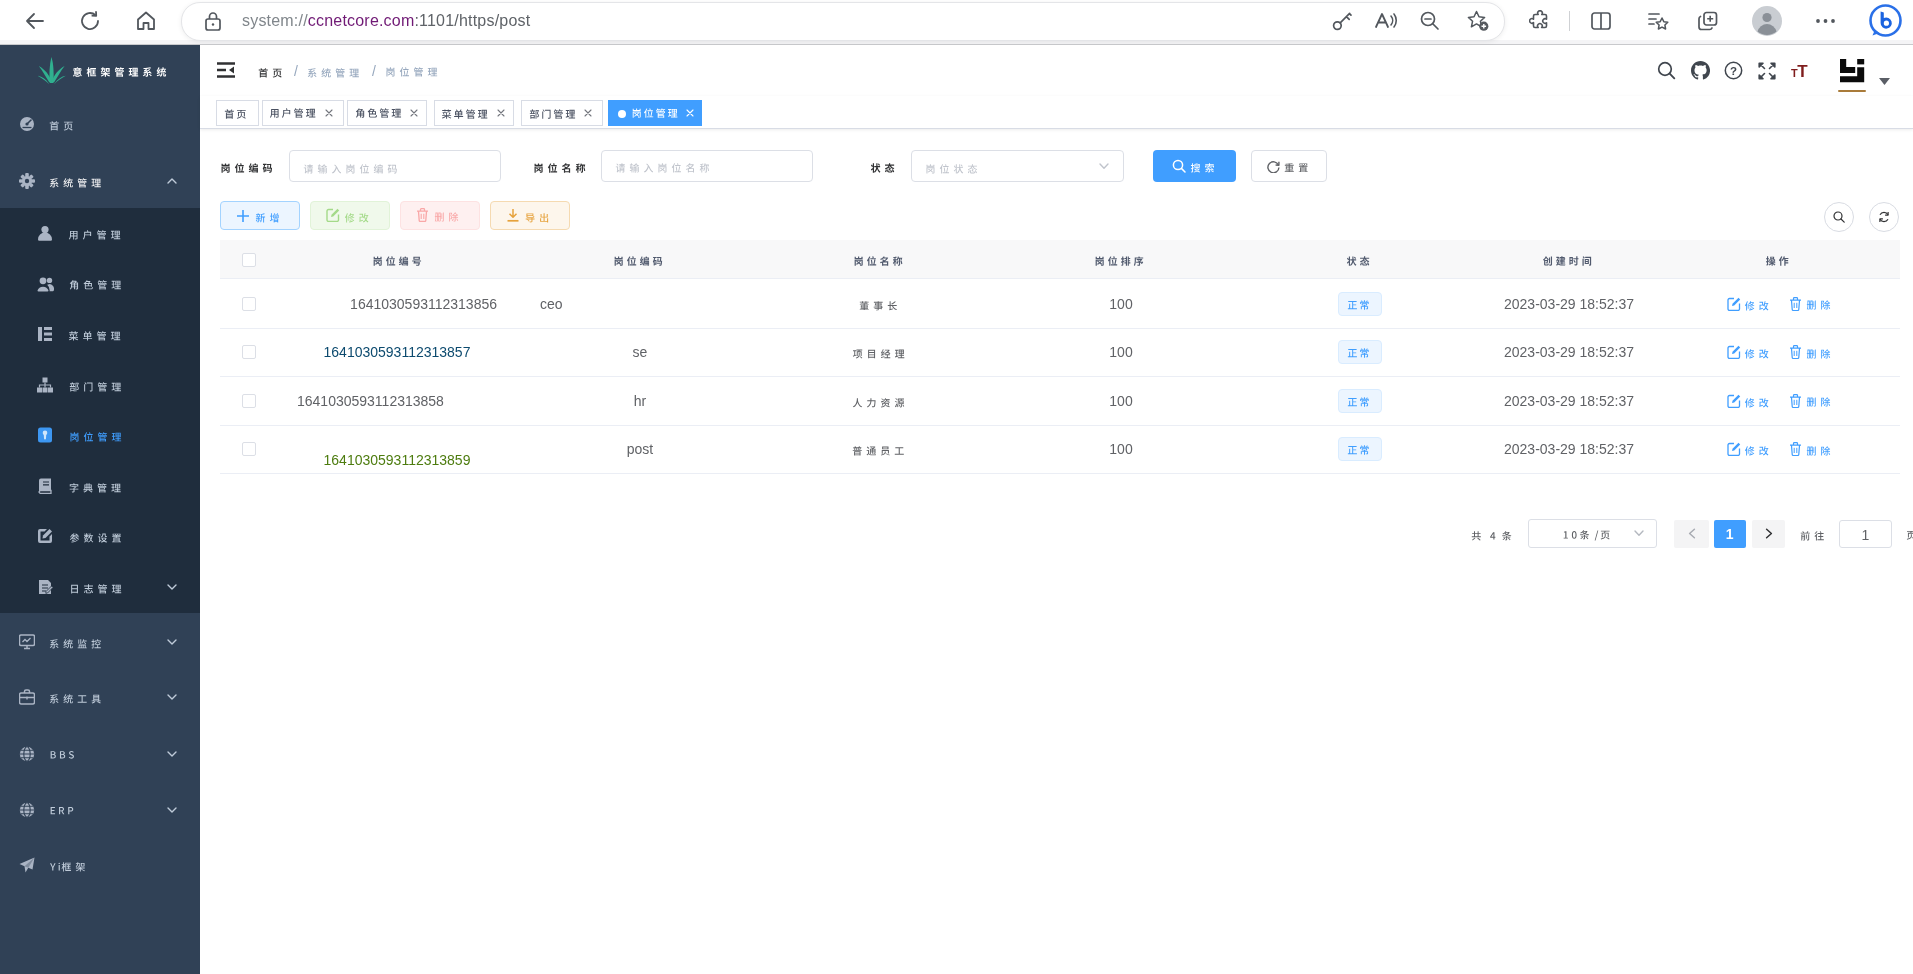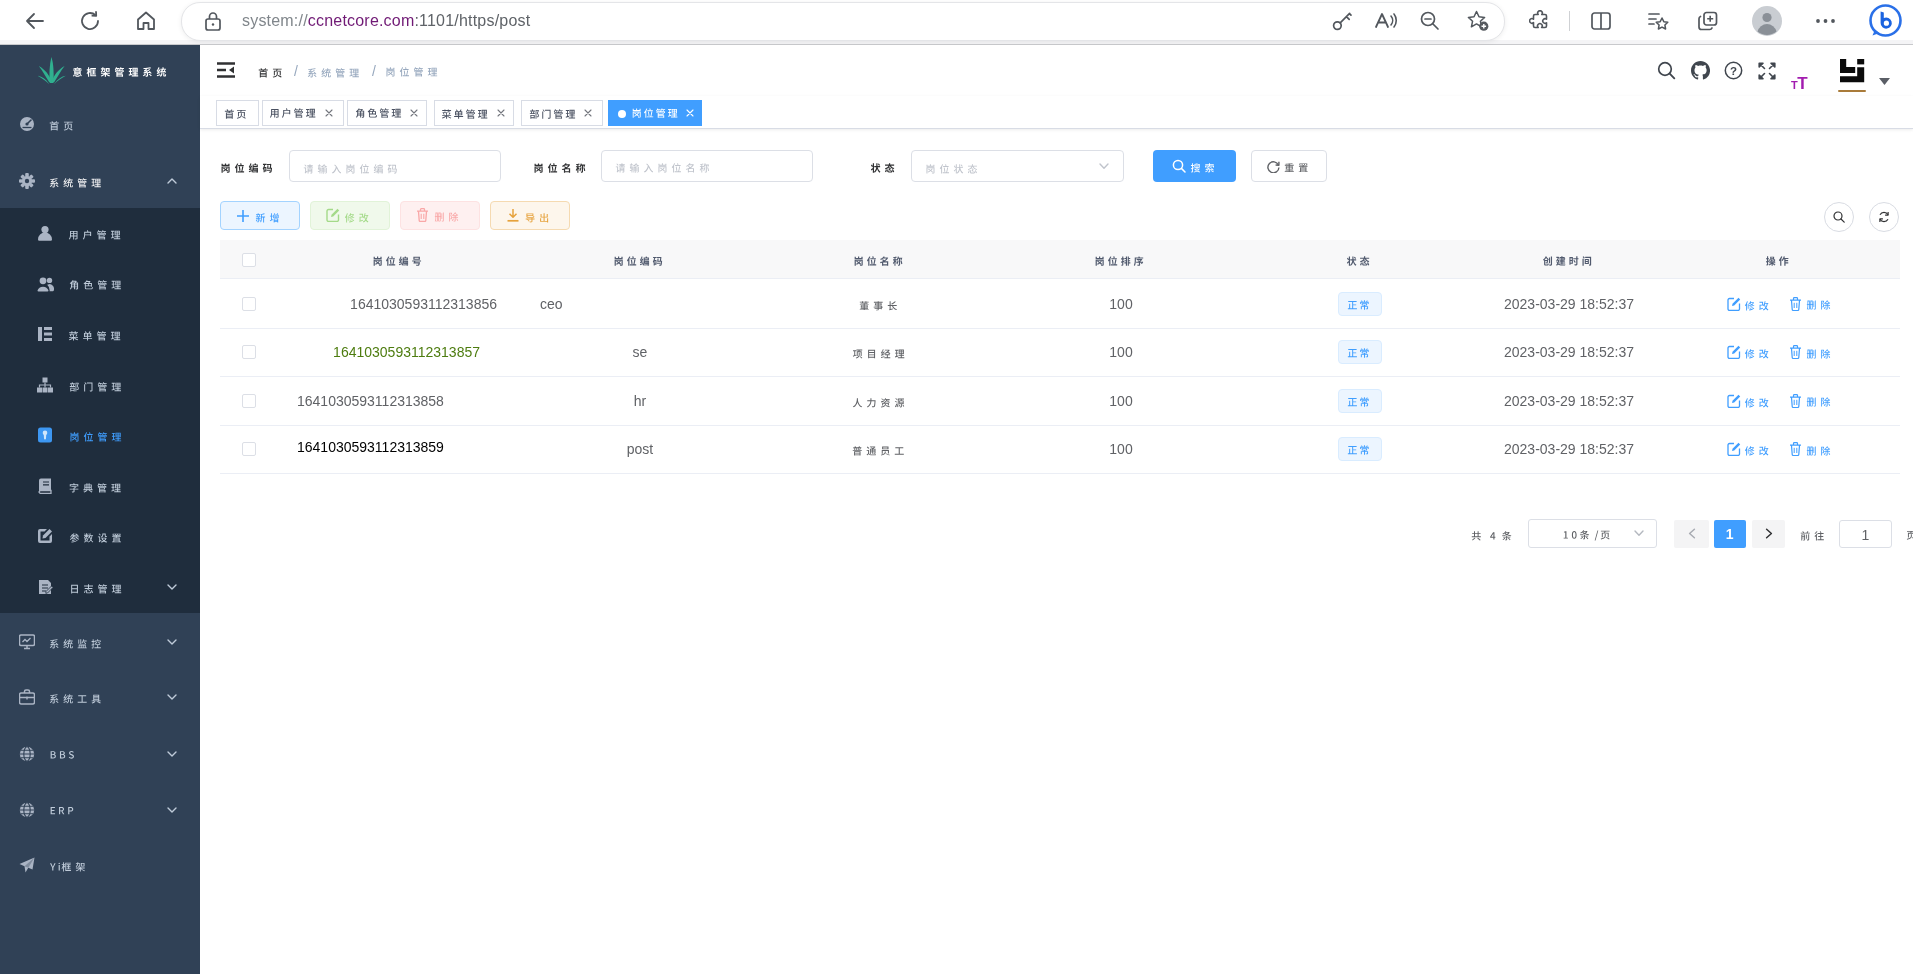--- a/index.html
+++ b/index.html
@@ -429,21 +429,21 @@
     <text x="9.5" y="13.6" font-family="Liberation Sans" font-size="11.5" font-weight="bold" fill="#40464e" text-anchor="middle">?</text>
   </svg>
 <svg style="position:absolute;left:1758px;top:62px" width="18" height="18" viewBox="0 0 18 18" fill="none">
     <g stroke="#40464e" stroke-width="1.6" stroke-linecap="round" stroke-linejoin="round" fill="#40464e">
       <path d="M11.5 6.5 L16.5 1.5 M16.8 5 V1.2 H13 Z"></path>
       <path d="M6.5 11.5 L1.5 16.5 M1.2 13 V16.8 H5 Z"></path>
       <path d="M11.5 11.5 L16.5 16.5 M13 16.8 H16.8 V13 Z"></path>
       <path d="M6.5 6.5 L1.5 1.5 M5 1.2 H1.2 V5 Z"></path>
     </g>
   </svg>
-<div style="position:absolute;left:1791px;top:74px;width:26px;font-family:'Liberation Sans';color:#a21caf;font-weight:bold;letter-spacing:-.5px"><span style="font-size:11px">T</span><span style="font-size:17px">T</span></div>
+<div style="position:absolute;left:1791px;top:62px;width:26px;font-family:'Liberation Sans';color:#7f1d1d;font-weight:bold;letter-spacing:-.5px"><span style="font-size:11px">T</span><span style="font-size:17px">T</span></div>
 <svg style="position:absolute;left:1840px;top:59px" width="25" height="24" viewBox="0 0 25 24" fill="none">
     <path d="M0 0 h6.2 v8 h9 v6 H0 Z" fill="#0b0b0b"></path>
     <rect x="17.2" y="0" width="7" height="5.4" fill="#0b0b0b"></rect>
     <path d="M17.2 8.2 h7 V23.2 H0 v-6 h17.2 Z" fill="#0b0b0b"></path>
   </svg>
 <div style="position:absolute;left:1838px;top:89.5px;width:28px;height:2px;background:#a97b3a;border-radius:1px"></div>
 <svg style="position:absolute;left:1878px;top:77px" width="13" height="9" viewBox="0 0 13 9" fill="none">
     <path d="M1 1 L6.5 8 L12 1 Z" fill="#5a5e66"></path>
   </svg>
 <div style="position:absolute;left:200px;top:96px;width:1713px;height:32px;background:#fff;border-bottom:1px solid #d8dce5;box-shadow:0 1px 3px rgba(0,0,0,.08)"></div>
@@ -677,21 +677,21 @@
   </svg>
 <svg style="position:absolute;left:1789px;top:296.5px" width="13" height="14" viewBox="0 0 13 14" fill="none">
     <path d="M1 3.2 H12 M4.5 3 V1.5 a0.8 0.8 0 0 1 .8-.8 h2.4 a0.8 0.8 0 0 1 .8 .8 V3 M2.5 3.4 L3.2 12.4 a1.2 1.2 0 0 0 1.2 1.1 h4.2 a1.2 1.2 0 0 0 1.2-1.1 L10.5 3.4" stroke="#409eff" stroke-width="1.2" fill="none"></path>
     <path d="M5.2 5.8 V11 M7.8 5.8 V11" stroke="#409eff" stroke-width="1"></path>
   </svg>
 <svg style="position:absolute;left:1806.58px;top:296.48px;overflow:visible" width="29.08" height="15.03" fill="#409eff">
     <use href="#g68" transform="matrix(0.01 0 0 -0.01 -0.54 12.72)"></use>
     <use href="#g69" transform="matrix(0.01 0 0 -0.01 13.46 12.72)"></use>
   </svg>
 <div style="position:absolute;left:242px;top:345px;width:14px;height:14px;background:#fff;border:1px solid #dcdfe6;border-radius:2px;box-sizing:border-box"></div>
-<div style="position:absolute;left:280px;top:344px;width:200px;text-align:right;font:14px 'Liberation Sans';color:#4d7c0f">1641030593112313857</div>
+<div style="position:absolute;left:297px;top:344px;width:200px;text-align:center;font:14px 'Liberation Sans';color:#0c4a6e">1641030593112313857</div>
 <div style="position:absolute;left:540px;top:344px;width:200px;text-align:center;font:14px 'Liberation Sans';color:#606266">se</div>
 <svg style="position:absolute;left:852.96px;top:345.07px;overflow:visible" width="57.09" height="14.87" fill="#606266">
     <use href="#g86" transform="matrix(0.01 0 0 -0.01 -0.37 12.61)"></use>
     <use href="#g87" transform="matrix(0.01 0 0 -0.01 13.63 12.61)"></use>
     <use href="#g88" transform="matrix(0.01 0 0 -0.01 27.63 12.61)"></use>
     <use href="#g12" transform="matrix(0.01 0 0 -0.01 41.63 12.61)"></use>
   </svg>
 <div style="position:absolute;left:1021px;top:344px;width:200px;text-align:center;font:14px 'Liberation Sans';color:#606266">100</div>
 <div style="position:absolute;left:1337.8px;top:340px;width:44px;height:24px;background:#ecf5ff;border:1px solid #d9ecff;border-radius:4px;box-sizing:border-box"></div>
 <svg style="position:absolute;left:1348.18px;top:346.06px;overflow:visible" width="24.23" height="12.87" fill="#409eff">
@@ -741,21 +741,21 @@
   </svg>
 <svg style="position:absolute;left:1789px;top:393.5px" width="13" height="14" viewBox="0 0 13 14" fill="none">
     <path d="M1 3.2 H12 M4.5 3 V1.5 a0.8 0.8 0 0 1 .8-.8 h2.4 a0.8 0.8 0 0 1 .8 .8 V3 M2.5 3.4 L3.2 12.4 a1.2 1.2 0 0 0 1.2 1.1 h4.2 a1.2 1.2 0 0 0 1.2-1.1 L10.5 3.4" stroke="#409eff" stroke-width="1.2" fill="none"></path>
     <path d="M5.2 5.8 V11 M7.8 5.8 V11" stroke="#409eff" stroke-width="1"></path>
   </svg>
 <svg style="position:absolute;left:1806.58px;top:393.48px;overflow:visible" width="29.08" height="15.03" fill="#409eff">
     <use href="#g68" transform="matrix(0.01 0 0 -0.01 -0.54 12.72)"></use>
     <use href="#g69" transform="matrix(0.01 0 0 -0.01 13.46 12.72)"></use>
   </svg>
 <div style="position:absolute;left:242px;top:442px;width:14px;height:14px;background:#fff;border:1px solid #dcdfe6;border-radius:2px;box-sizing:border-box"></div>
-<div style="position:absolute;left:297px;top:439px;width:200px;text-align:left;font:14px 'Liberation Sans';color:#000000">1641030593112313859</div>
+<div style="position:absolute;left:297px;top:452px;width:200px;text-align:center;font:14px 'Liberation Sans';color:#4d7c0f">1641030593112313859</div>
 <div style="position:absolute;left:540px;top:441px;width:200px;text-align:center;font:14px 'Liberation Sans';color:#606266">post</div>
 <svg style="position:absolute;left:853.25px;top:442.01px;overflow:visible" width="56.51" height="14.97" fill="#606266">
     <use href="#g93" transform="matrix(0.01 0 0 -0.01 -0.72 12.63)"></use>
     <use href="#g94" transform="matrix(0.01 0 0 -0.01 13.28 12.63)"></use>
     <use href="#g95" transform="matrix(0.01 0 0 -0.01 27.28 12.63)"></use>
     <use href="#g33" transform="matrix(0.01 0 0 -0.01 41.28 12.63)"></use>
   </svg>
 <div style="position:absolute;left:1021px;top:441px;width:200px;text-align:center;font:14px 'Liberation Sans';color:#606266">100</div>
 <div style="position:absolute;left:1337.8px;top:437px;width:44px;height:24px;background:#ecf5ff;border:1px solid #d9ecff;border-radius:4px;box-sizing:border-box"></div>
 <svg style="position:absolute;left:1348.18px;top:443.06px;overflow:visible" width="24.23" height="12.87" fill="#409eff">

